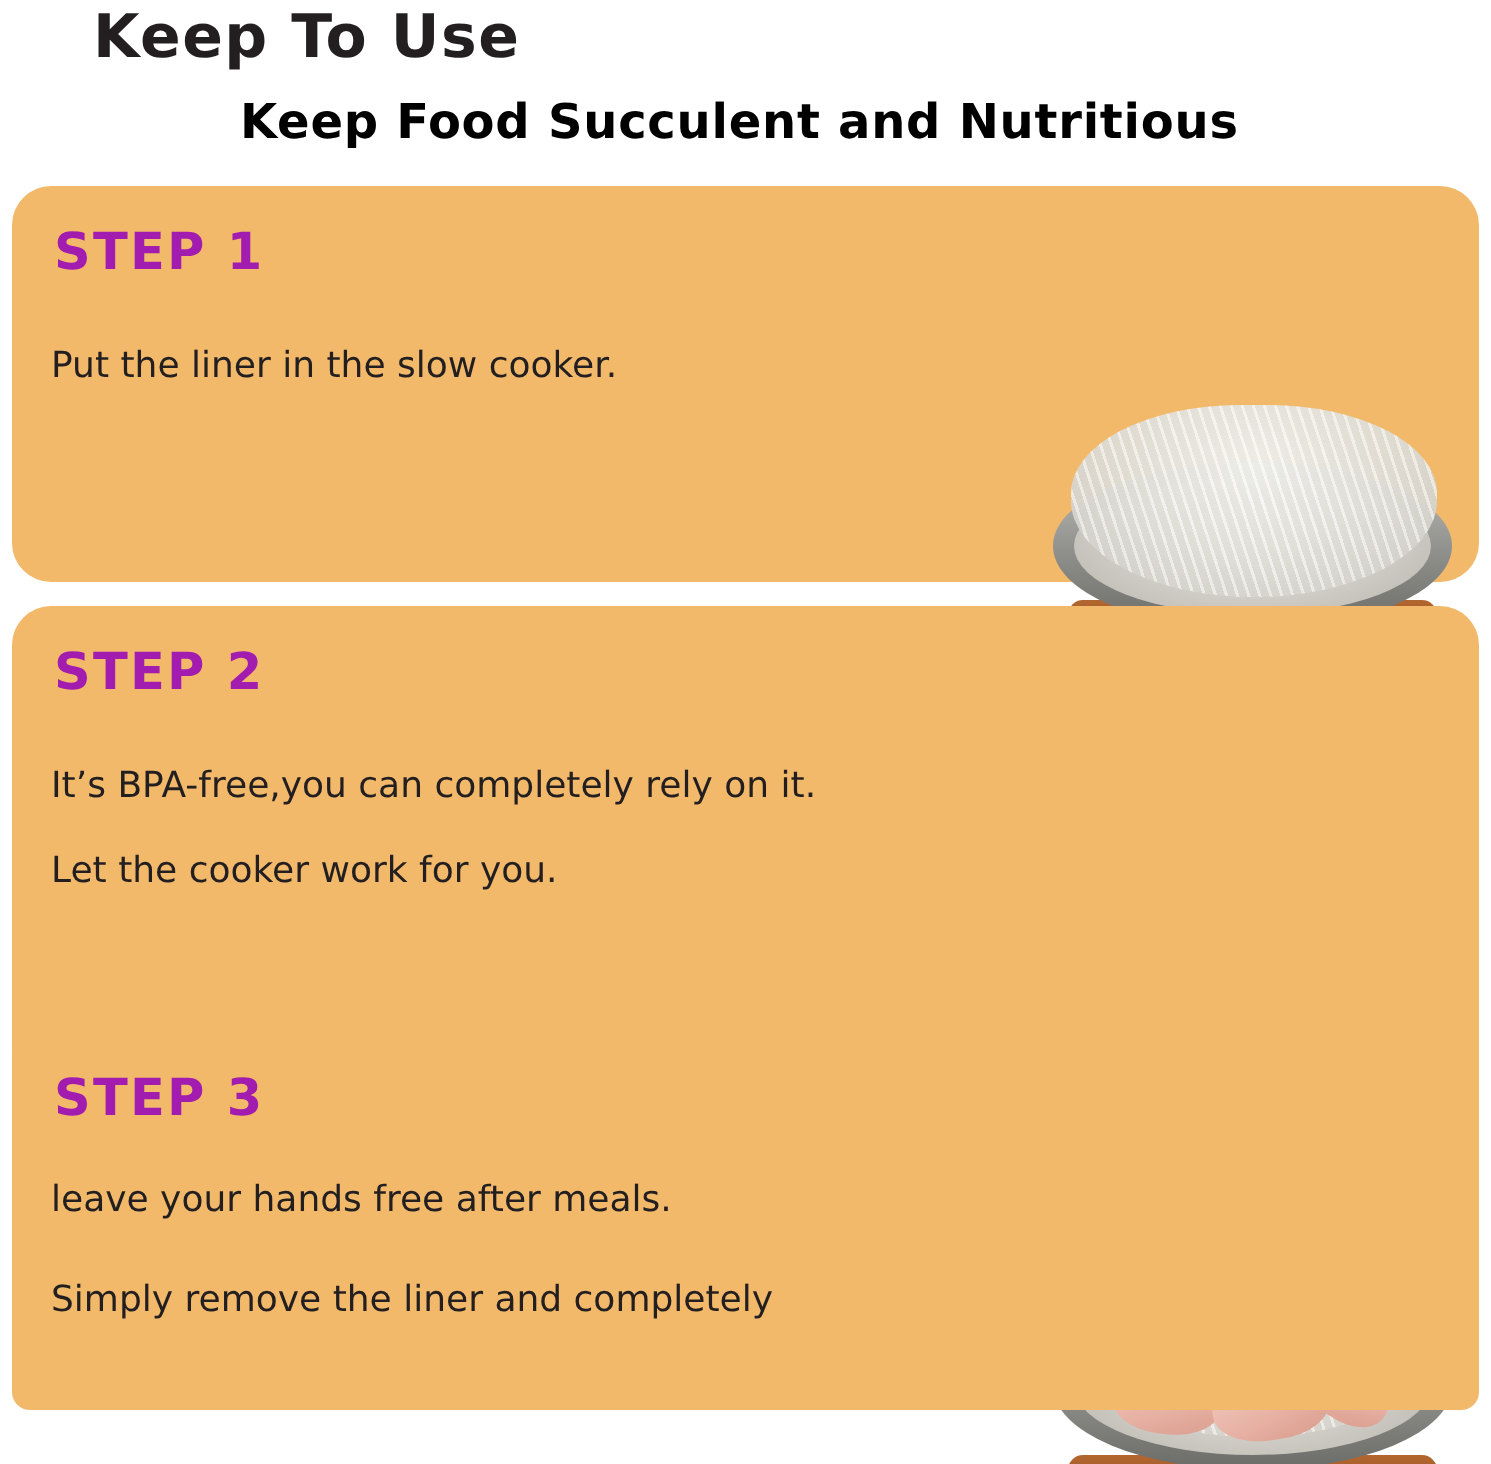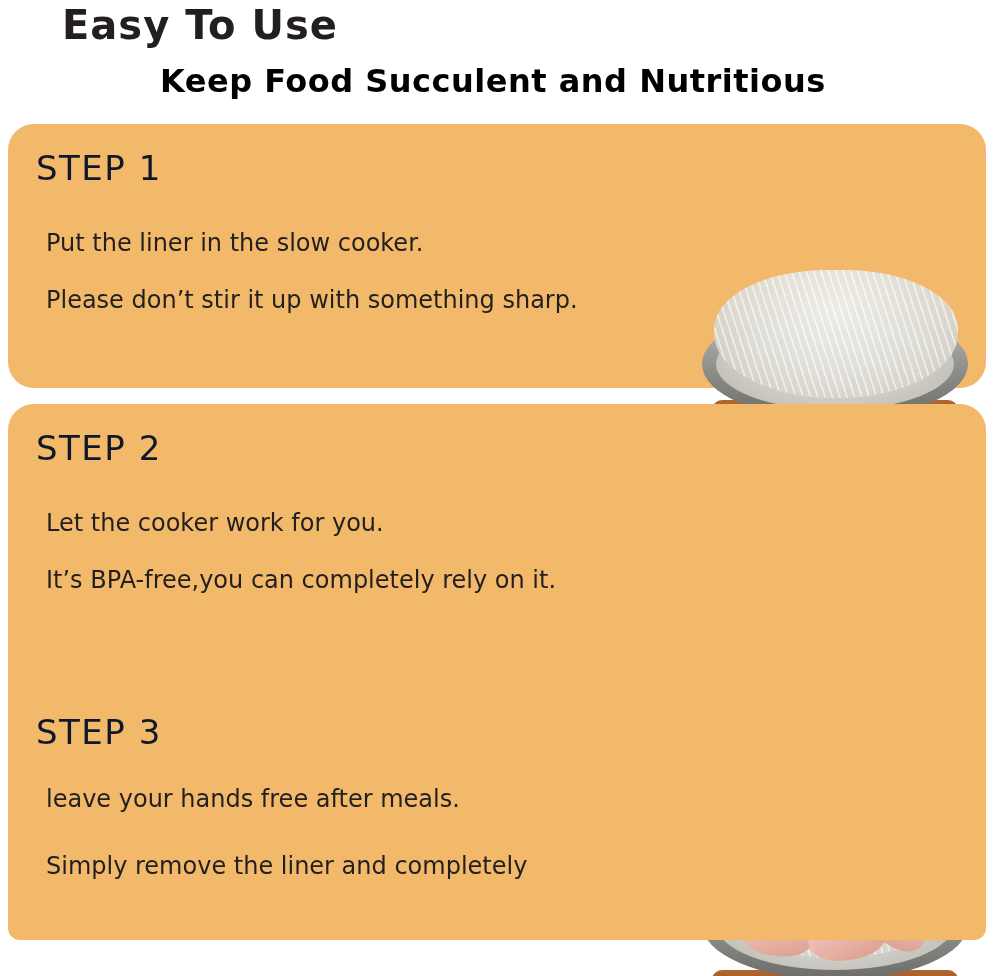--- a/index.html
+++ b/index.html
@@ -46,27 +46,27 @@
   }
   #card-1 { top: 124px; height: 264px; }
   #card-2 { top: 404px; height: 338px; }
   #card-3 { top: 688px; height: 252px; border-radius: 12px; }
 
   .step-label {
     position: absolute;
     left: 28px;
     top: 24px;
     font-size: 34px;
-    font-weight: normal;
-    color: #0f172a;
+    font-weight: bold;
+    color: #a21caf;
     letter-spacing: 1.5px;
   }
   .step-body {
     position: absolute;
-    left: 38px;
+    left: 26px;
     width: 660px;
     color: #231f20;
     font-size: 24px;
     line-height: 1.28;
   }
   #body-1 { top: 104px; }
   #body-2 { top: 104px; }
   #body-3 { top: 96px; }
   .step-body p { margin: 0 0 26px 0; }
   #body-3 p { margin-bottom: 36px; }
@@ -147,45 +147,44 @@
       radial-gradient(circle at 30% 60%, #3f8a3a 0 8px, transparent 9px),
       radial-gradient(circle at 60% 40%, #4c9e45 0 9px, transparent 10px),
       radial-gradient(circle at 75% 70%, #356f31 0 7px, transparent 8px);
   }
 </style>
 </head>
 <body>
 
 <div class="page">
 
-  <div class="title-main">Easy To Use</div>
+  <div class="title-main">Keep To Use</div>
   <div class="title-sub">Keep Food  Succulent and Nutritious</div>
 
   <div class="card" id="card-1">
     <div class="step-label">STEP 1</div>
     <div class="step-body" id="body-1">
       <p>Put the liner in the slow cooker.</p>
-      <p>Please don’t stir it up with something sharp.</p>
     </div>
     <div class="photo" id="photo-1">
       <div class="cooker-body"></div>
       <div class="handle-l"></div>
       <div class="handle-r"></div>
       <div class="knob"></div>
       <div class="cooker-rim"></div>
       <div class="cooker-inner"></div>
       <div class="liner"></div>
     </div>
   </div>
 
   <div class="card" id="card-2">
     <div class="step-label">STEP 2</div>
     <div class="step-body" id="body-2">
+      <p>It’s BPA-free,you can completely rely on it.</p>
       <p>Let the cooker work for you.</p>
-      <p>It’s BPA-free,you can completely rely on it.</p>
     </div>
     <div class="photo" id="photo-2">
       <div class="cooker-body"></div>
 
       <div class="cooker-rim"></div>
       <div class="cooker-inner"></div>
       <div class="liner"></div>
       <div class="meat m1"></div>
       <div class="meat m2"></div>
       <div class="meat m3"></div>

